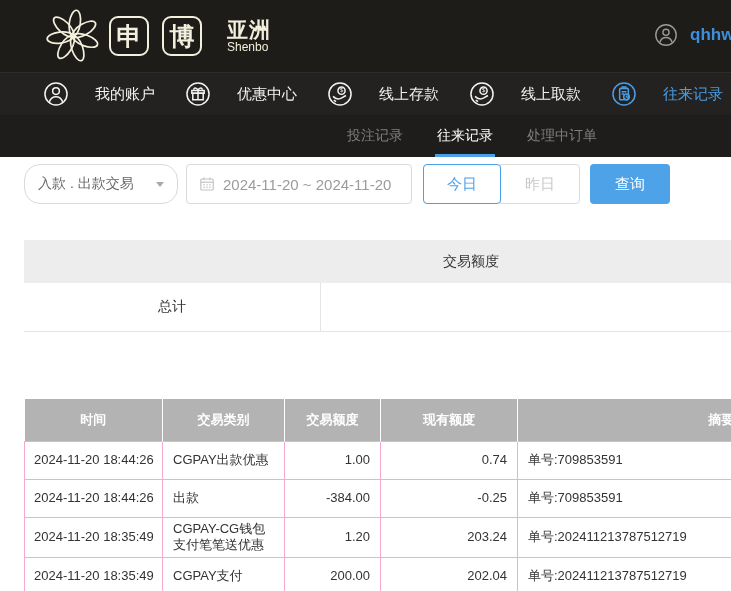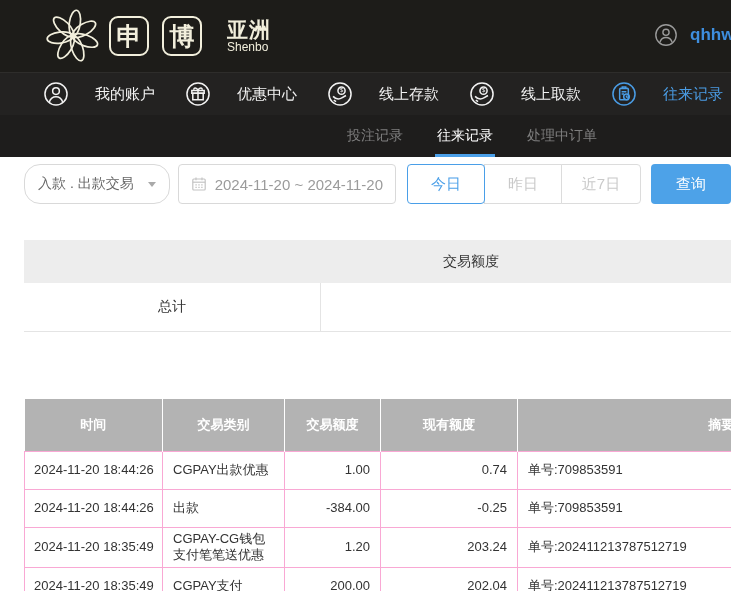--- a/index.html
+++ b/index.html
@@ -56,21 +56,21 @@
   .sumhead .c1 { width:297px; }
   .sumhead .c2 { width:300px; text-align:center; }
   .sumrow { display:flex; border-bottom:1px solid #e4e4e4; background:#fff; }
   .sumrow > div { height:48px; display:flex; align-items:center; justify-content:center; }
   .sumrow .c1 { width:297px; border-right:1px solid #e4e4e4; }
   .sumrow .c2 { width:300px; border-right:1px solid #e4e4e4; }
   .sumrow .c3 { width:300px; }
 
   
   .dtable { margin:67px 0 0 24px; width:900px; border-collapse:collapse; table-layout:fixed; font-size:13px; color:#333; }
-  .dtable th { background:#b3b3b3; color:#fff; font-weight:bold; height:52px; text-align:center; border-right:1px solid #fff; font-size:13px; }
+  .dtable th { background:#b3b3b3; color:#fff; font-weight:bold; height:42px; text-align:center; border-right:1px solid #fff; font-size:13px; }
   .dtable th:last-child { border-right:none; }
   .dtable td { border:1px solid #f9a8d4; height:38px; padding:3px 10px; line-height:1.3; background:#fff; word-break:break-all; }
   .td-time { text-align:left; padding-left:9px !important; white-space:nowrap; }
   .td-type { text-align:left; }
   .td-num  { text-align:right; }
   .td-sum  { text-align:left; white-space:nowrap; }
 </style>
 </head>
 <body>
 
@@ -190,21 +190,20 @@
           <line x1="10.2" y1="8.8" x2="11.6" y2="8.8"></line>
         <line x1="4.4" y1="11.4" x2="5.8" y2="11.4"></line>
           <line x1="7.3" y1="11.4" x2="8.7" y2="11.4"></line>
           <line x1="10.2" y1="11.4" x2="11.6" y2="11.4"></line>
       </svg>
       <span>2024-11-20 ~ 2024-11-20</span>
     </div>
     <div class="quickgroup">
       <button class="qbtn active">今日</button>
       <button class="qbtn">昨日</button>
-      <button class="qbtn">近7日</button>
     </div>
     <button class="searchbtn">查询</button>
   </div>
 
   <div class="sumtable">
     <div class="sumhead">
       <div class="c1"></div>
       <div class="c2">交易额度</div>
       <div class="c3"></div>
     </div>

